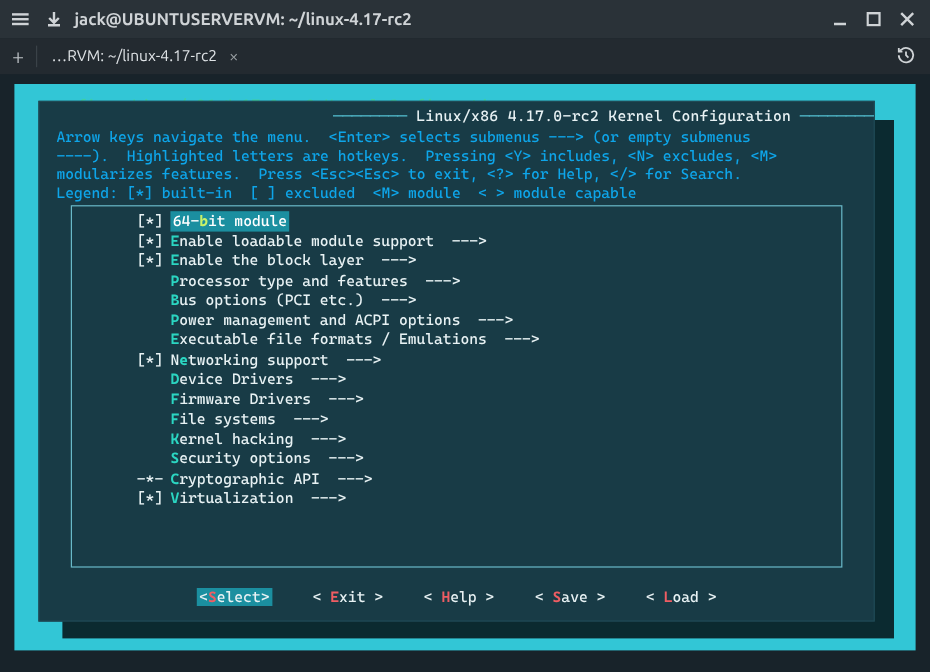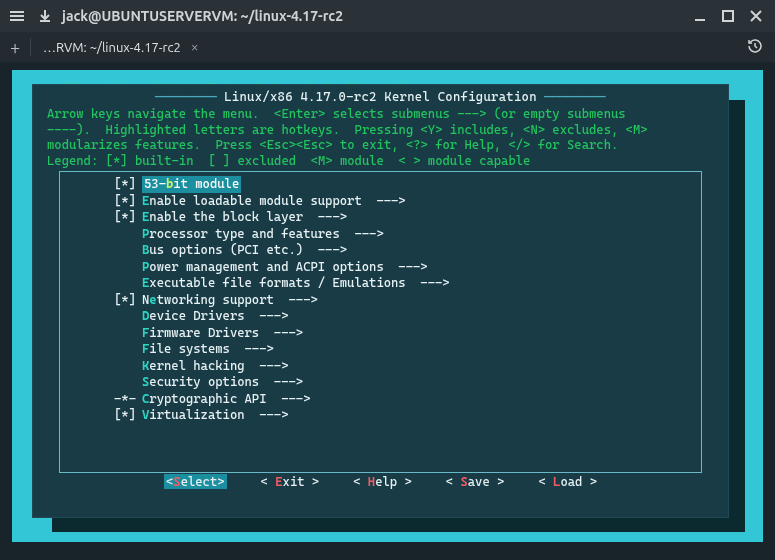--- a/index.html
+++ b/index.html
@@ -66,30 +66,30 @@
     background:#0b2a30;
   }
   .dialog {
     position:absolute;
     left:20px; top:14px; right:34px; bottom:24px;
     background:#183b46;
     color:#cfe8ee;
     border:1px solid #1f4a55;
   }
   .dlg-title-row {
-    text-align:center;
+    text-align:right;
     color:#e8eef0;
     padding-top:4px;
     font-size:12.5px;
     letter-spacing:0.3px;
   }
   .dlg-title-row .bar { color:#4aa9b9; }
   .dlg-title-row .tt  { color:#e8f2f4; }
   .help-text {
-    color:#22c55e;
+    color:#0ea5e9;
     padding:2px 14px 0 14px;
     font-size:12.5px;
     line-height:1.25;
     white-space:pre;
   }
   .menu-box {
     position:absolute;
     left:26px; right:26px; top:86px; bottom:44px;
     border:1px solid #69b9c8;
     padding:4px 0;
@@ -106,21 +106,21 @@
   .menu-line .ind { width:46px; color:#e8f2f4; text-align:right; padding-right:6px;}
   .menu-line .hotkey { font-weight:bold; color:#2bd6c2; }
   .menu-line.selected .labwrap {
     background:#1b8fa0;
     color:#fff;
     padding:0 2px;
   }
   .menu-line.selected .hotkey { color:#c9f268; }
   .button-row {
     position:absolute;
-    left:30px; right:30px; bottom:28px;
+    left:30px; right:30px; bottom:12px;
     display:flex;
     justify-content:center;
     gap:34px;
     font-size:12.5px;
     padding-top:4px;
   }
   .nav-btn { color:#e8f2f4; cursor:pointer; }
   .nav-btn .hk { color:#ef5d63; font-weight:bold;}
   .nav-btn.selected { background:#1b8fa0; padding:0 2px; }
   .nav-btn.selected .hk { color:#ef5d63; }
@@ -192,21 +192,21 @@
     <div class="shadow"></div>
     <div class="dialog">
       <div class="dlg-title-row">
         <span class="bar">──────── </span><span class="tt">Linux/x86 4.17.0-rc2 Kernel Configuration</span><span class="bar"> ────────</span>
       </div>
       <div class="help-text" id="help-block">Arrow keys navigate the menu.  &lt;Enter&gt; selects submenus ---&gt; (or empty submenus
 ----).  Highlighted letters are hotkeys.  Pressing &lt;Y&gt; includes, &lt;N&gt; excludes, &lt;M&gt;
 modularizes features.  Press &lt;Esc&gt;&lt;Esc&gt; to exit, &lt;?&gt; for Help, &lt;/&gt; for Search.
 Legend: [*] built-in  [ ] excluded  &lt;M&gt; module  &lt; &gt; module capable</div>
       <div class="menu-box" id="menu-box">
-          <div class="menu-line selected"><span class="ind">[*]</span><span class="labwrap"><span>53-</span><span class="hotkey">b</span><span>it module</span></span></div>
+          <div class="menu-line selected"><span class="ind">[*]</span><span class="labwrap"><span>64-</span><span class="hotkey">b</span><span>it module</span></span></div>
           <div class="menu-line"><span class="ind"></span></div>
           <div class="menu-line"><span class="ind">[*]</span><span class="labwrap"><span></span><span class="hotkey">E</span><span>nable loadable module support  ---&gt;</span></span></div>
           <div class="menu-line"><span class="ind">[*]</span><span class="labwrap"><span></span><span class="hotkey">E</span><span>nable the block layer  ---&gt;</span></span></div>
           <div class="menu-line"><span class="ind"></span><span class="labwrap"><span></span><span class="hotkey">P</span><span>rocessor type and features  ---&gt;</span></span></div>
           <div class="menu-line"><span class="ind"></span><span class="labwrap"><span></span><span class="hotkey">B</span><span>us options (PCI etc.)  ---&gt;</span></span></div>
           <div class="menu-line"><span class="ind"></span><span class="labwrap"><span></span><span class="hotkey">P</span><span>ower management and ACPI options  ---&gt;</span></span></div>
           <div class="menu-line"><span class="ind"></span><span class="labwrap"><span></span><span class="hotkey">E</span><span>xecutable file formats / Emulations  ---&gt;</span></span></div>
           <div class="menu-line"><span class="ind">[*]</span><span class="labwrap"><span>N</span><span class="hotkey">e</span><span>tworking support  ---&gt;</span></span></div>
           <div class="menu-line"><span class="ind"></span><span class="labwrap"><span></span><span class="hotkey">D</span><span>evice Drivers  ---&gt;</span></span></div>
           <div class="menu-line"><span class="ind"></span><span class="labwrap"><span></span><span class="hotkey">F</span><span>irmware Drivers  ---&gt;</span></span></div>

